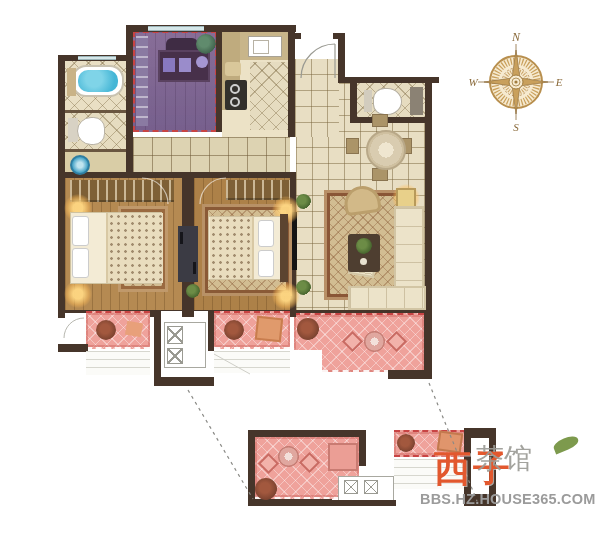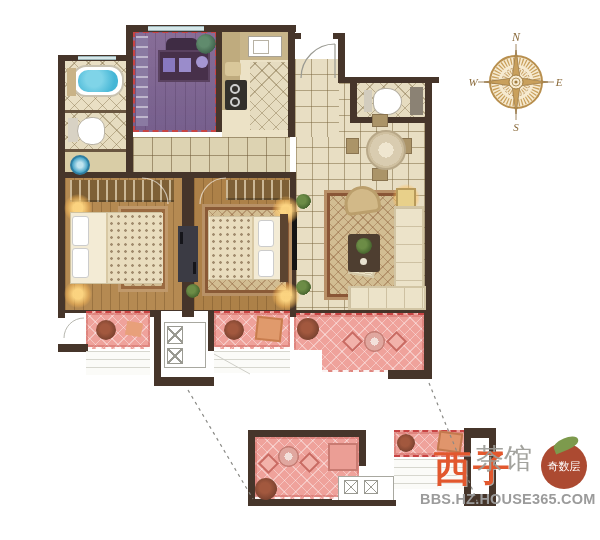--- a/index.html
+++ b/index.html
@@ -302,23 +302,20 @@
     <polygon points="48,20 52,48 80,52 52,56 48,84 44,56 16,52 44,48" fill="#c9a05c" stroke="#8a6a3a" stroke-width="0.6"></polygon>
     <circle cx="48" cy="52" r="7" fill="#f6ead0" stroke="#a07c3e" stroke-width="1"></circle>
     <circle cx="48" cy="52" r="4" fill="none" stroke="#a07c3e" stroke-width="0.8"></circle>
     <circle cx="48" cy="52" r="1.6" fill="#a07c3e"></circle>
     <text x="48" y="11" text-anchor="middle" font-family="Liberation Serif, serif" font-style="italic" font-size="12" fill="#8a6a3a">N</text>
     <text x="48" y="101" text-anchor="middle" font-family="Liberation Serif, serif" font-style="italic" font-size="11" fill="#8a6a3a">S</text>
     <text x="5" y="56" text-anchor="middle" font-family="Liberation Serif, serif" font-style="italic" font-size="11" fill="#8a6a3a">W</text>
     <text x="91" y="56" text-anchor="middle" font-family="Liberation Serif, serif" font-style="italic" font-size="11" fill="#8a6a3a">E</text>
   </svg>
 
-  <div class="badge badge-odd">
-    <span>奇数层</span>
-  </div>
   <div class="leaf"></div>
 
   <div>
     <span class="wm-brand1">西子</span>
     <span class="wm-brand2">茶馆</span>
     <span class="wm-site">BBS.HZ.HOUSE365.COM</span>
   </div>
 
 </div>
 

